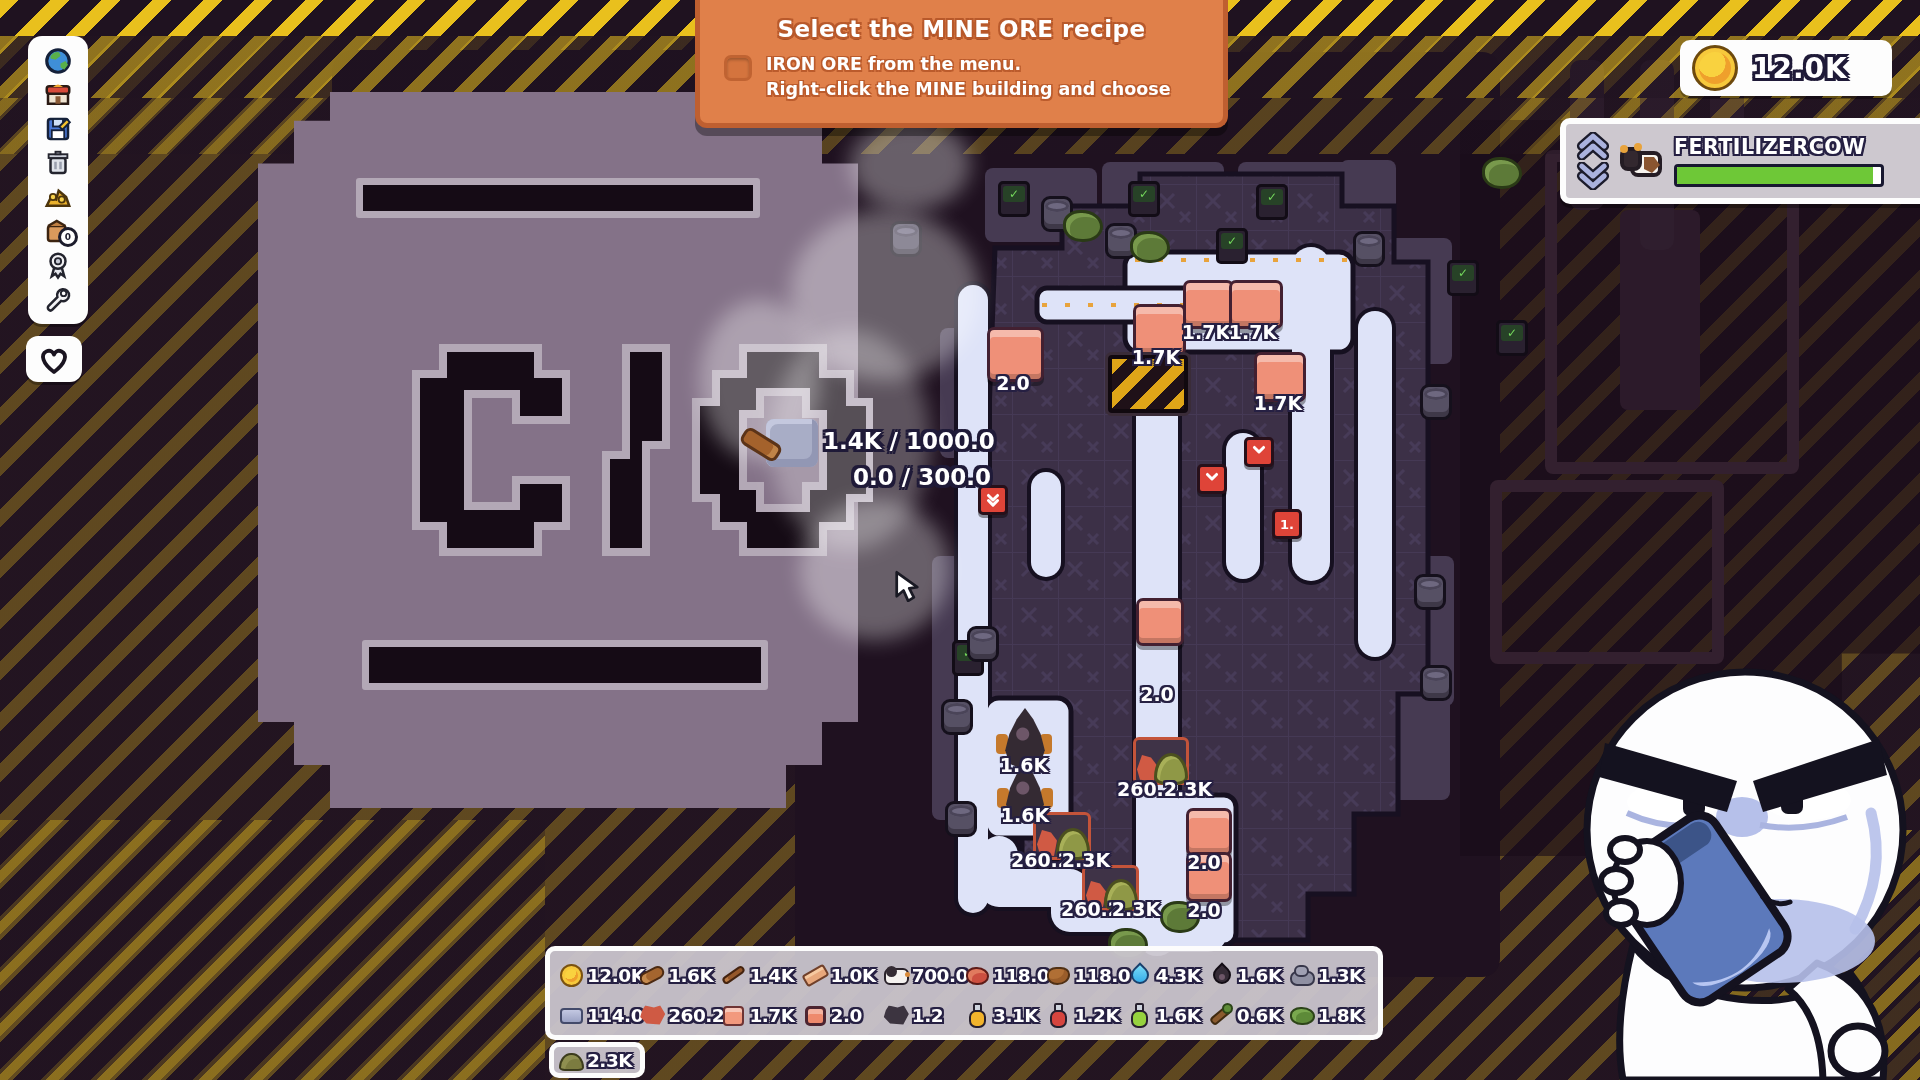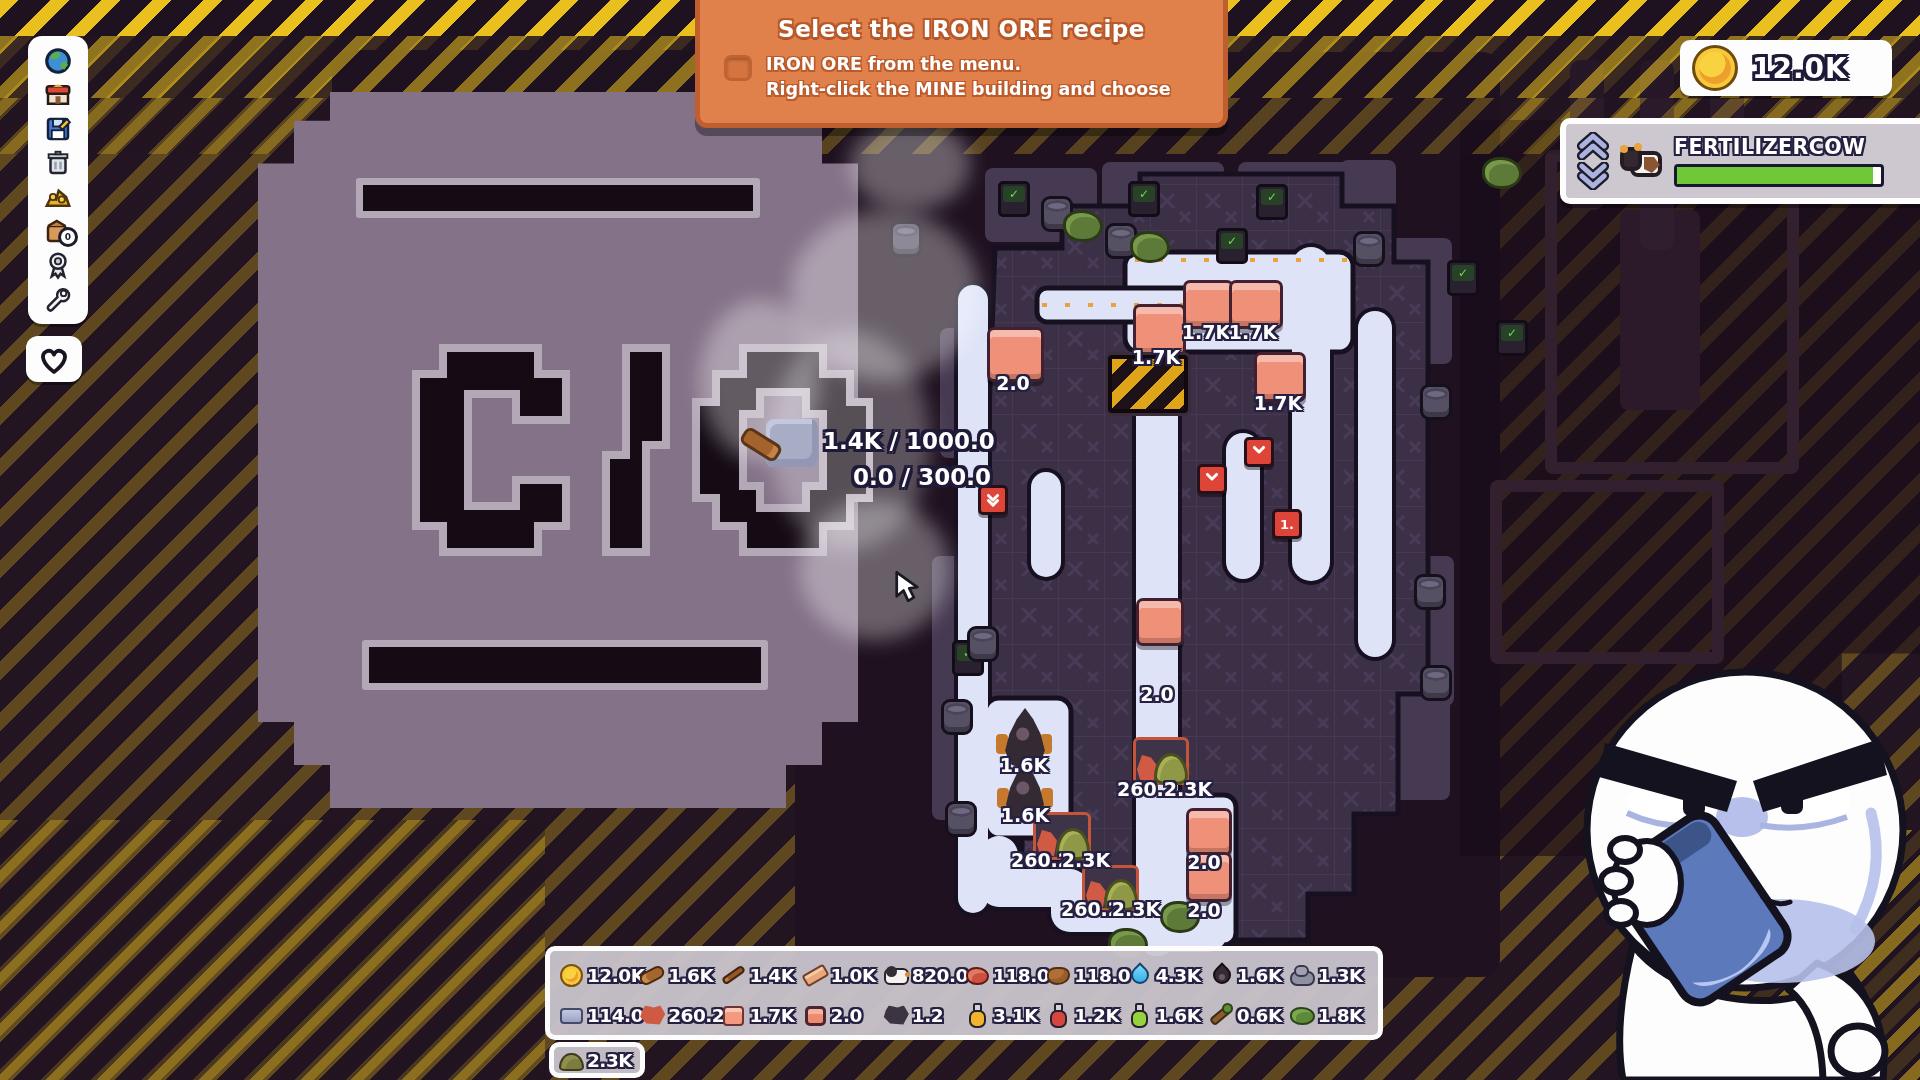--- a/index.html
+++ b/index.html
@@ -364,21 +364,21 @@
 
   <div class="tooltip">
     <div class="tt-stone"></div>
     <div class="tt-lines">
       <div class="otx3">1.4K / 1000.0</div>
       <div class="otx3">0.0 / 300.0</div>
     </div>
   </div>
 
   <div class="banner">
-    <div class="banner-title">Select the IRON ORE recipe</div>
+    <div class="banner-title">Select the MINE ORE recipe</div>
     <div class="banner-row">
       <div class="banner-check"></div>
       <div class="banner-lines">
         <div>IRON ORE from the menu.</div>
         <div>Right-click the MINE building and choose</div>
       </div>
     </div>
   </div>
 
   <div class="coin-panel">
@@ -490,21 +490,21 @@
         <div class="res-item">
           <div class="ricon ri-stick"></div>
           <span class="res-label otx">1.4K</span>
         </div>
         <div class="res-item">
           <div class="ricon ri-plank"></div>
           <span class="res-label otx">1.0K</span>
         </div>
         <div class="res-item">
           <div class="ricon ri-cow"></div>
-          <span class="res-label otx">820.0</span>
+          <span class="res-label otx">700.0</span>
         </div>
         <div class="res-item">
           <div class="ricon ri-meat"></div>
           <span class="res-label otx">118.0</span>
         </div>
         <div class="res-item">
           <div class="ricon ri-leather"></div>
           <span class="res-label otx">118.0</span>
         </div>
         <div class="res-item">

